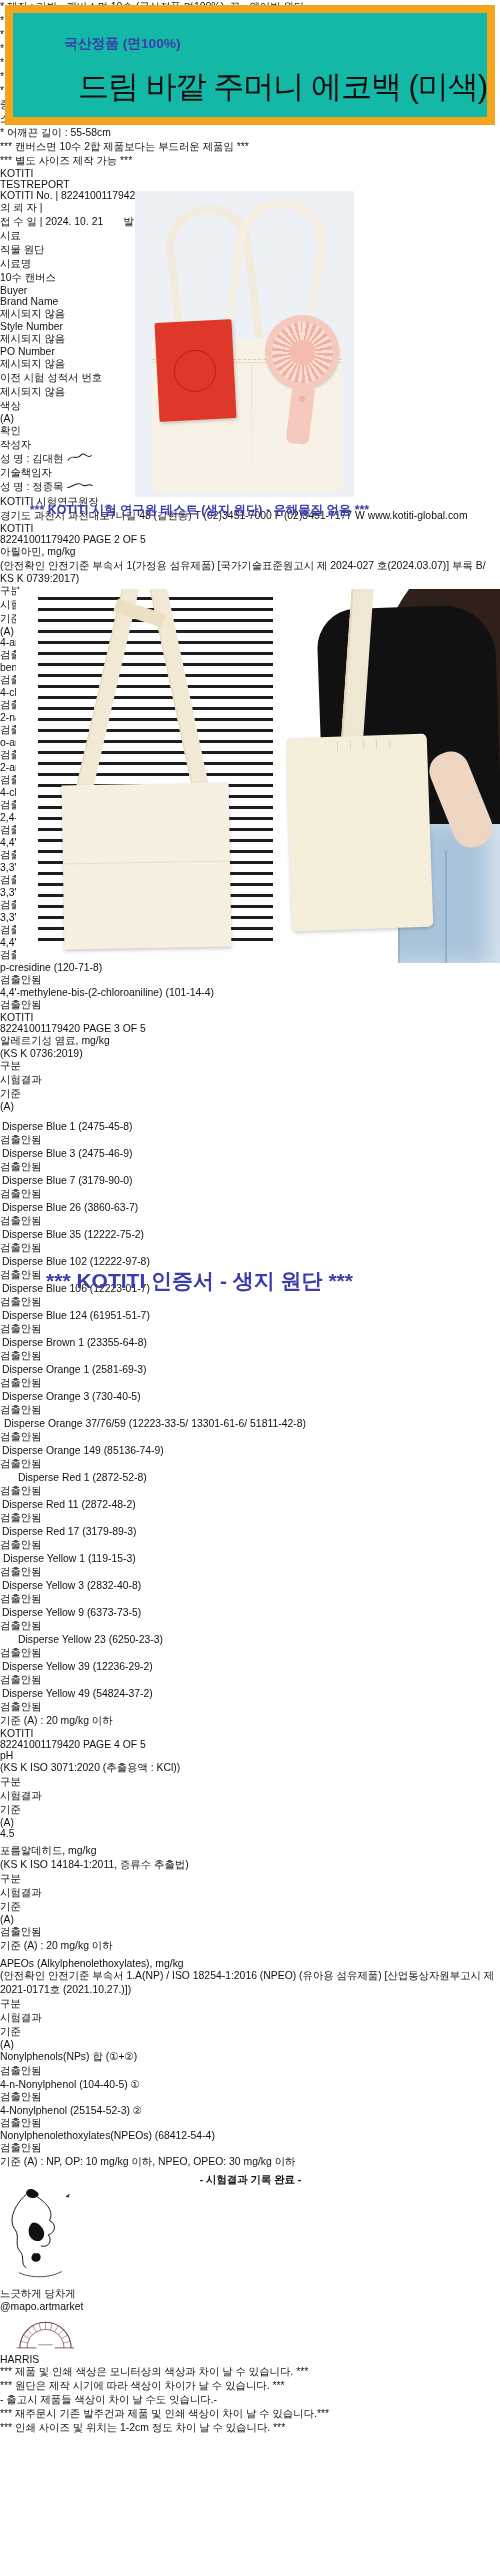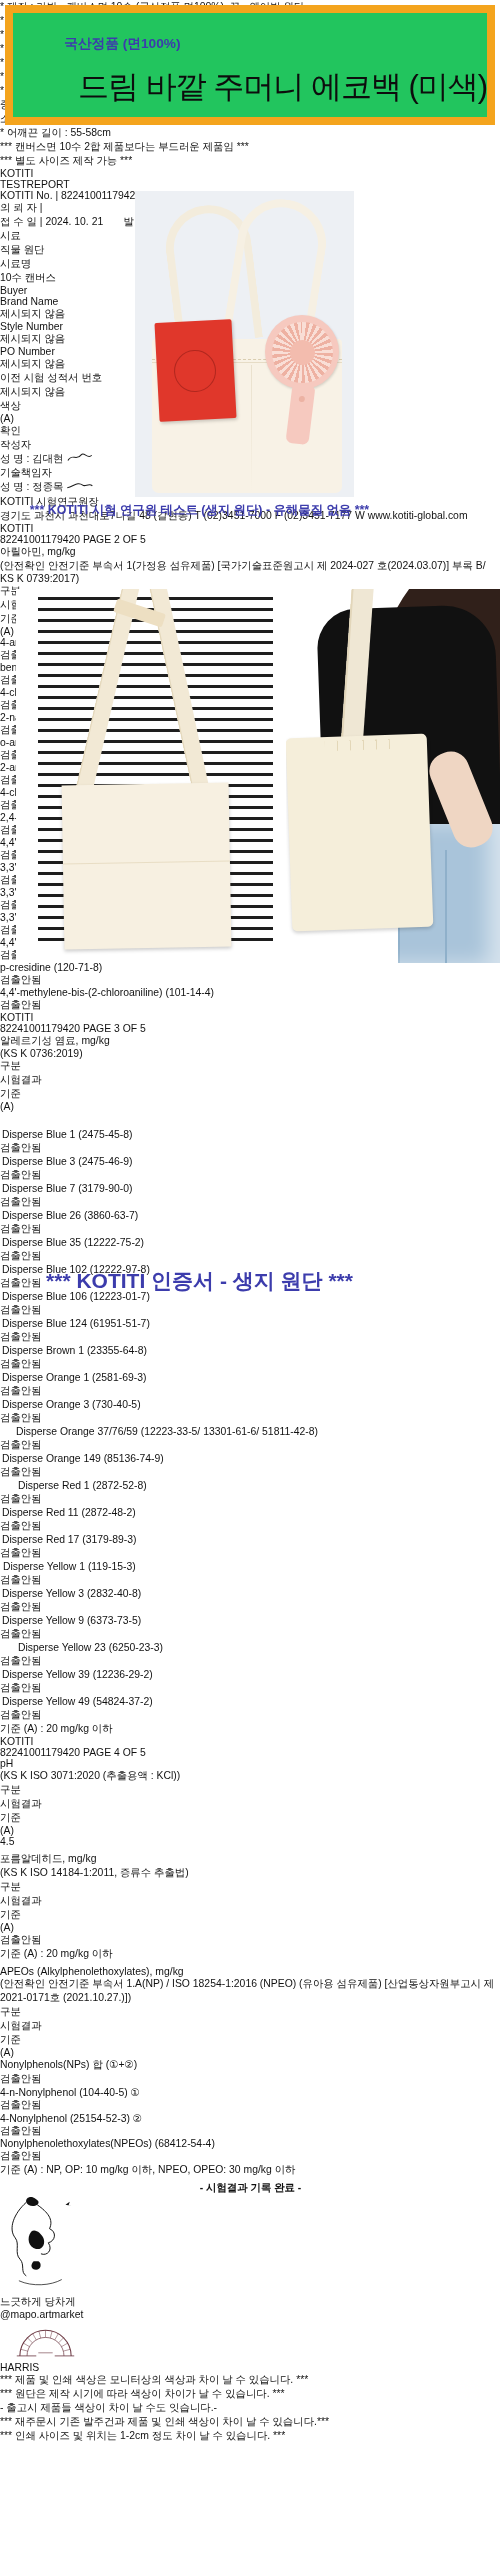--- a/index.html
+++ b/index.html
@@ -1,21 +1,21 @@
 <!DOCTYPE html>
 <html style="font-size:10.4px"><head>
 <meta charset="utf-8">
 <style>
   html,body{margin:0;padding:0;background:#ffffff;}
   #page{position:relative;width:501px;height:2576px;background:#fff;overflow:hidden;
         font-family:"Liberation Sans","DejaVu Sans",sans-serif;color:#111;}
 
   
   .header-frame{position:absolute;left:5.2px;top:5.2px;width:490px;height:120px;
-    border:8.5px solid #F4A41D;background:#22c55e;box-sizing:border-box;}
+    border:8.5px solid #F4A41D;background:#14b8a6;box-sizing:border-box;}
   .header-badge{position:absolute;left:51px;top:21.5px;font-size:13.7px;font-weight:bold;color:#3C3CAC;}
   .header-title{position:absolute;left:0;right:0;top:53px;text-align:right;
     font-size:31px;font-weight:400;letter-spacing:-1px;color:#0d0d0d;}
 
   
   .photo1{position:absolute;left:135px;top:191px;width:219px;height:306px;background:#edf0f4;overflow:hidden;}
   .loop{position:absolute;border:8.5px solid #f3ecdc;border-bottom:none;border-radius:46px 46px 0 0;}
   .loop1{left:34px;top:14.3px;width:70px;height:130px;transform:rotate(-7deg);}
   .loop2{left:98px;top:7.8px;width:73px;height:133px;transform:rotate(9deg);border-color:#f6f0e3;}
   .p1-bag{position:absolute;left:17px;top:148px;width:190px;height:154px;background:#f8f2e6;border-radius:3.9px 3.9px 6.5px 6.5px;}
@@ -476,21 +476,21 @@
           <div class="ccell cname">구분</div>
           <div class="ccell cres">시험결과</div>
           <div class="ccell cstd">기준</div>
         </div>
         <div class="crow cgroup">
           <div class="ccell cname" style="border-right:none;font-weight:normal"></div>
           <div class="ccell cres">(A)</div>
           <div class="ccell cstd"></div>
         </div>
       </div>
-      <div class="ctable" style="margin-top:16px">
+      <div class="ctable" style="margin-top:8px">
 
           <div class="crow">
             <div class="ccell cname" style="padding:1px 2px">Disperse Blue 1 (2475-45-8)</div>
             <div class="ccell cres">검출안됨</div>
             <div class="ccell cstd"></div>
           </div>
 
           <div class="crow">
             <div class="ccell cname" style="padding:1px 2px">Disperse Blue 3 (2475-46-9)</div>
             <div class="ccell cres">검출안됨</div>
@@ -545,21 +545,21 @@
             <div class="ccell cstd"></div>
           </div>
 
           <div class="crow">
             <div class="ccell cname" style="padding:1px 2px">Disperse Orange 3 (730-40-5)</div>
             <div class="ccell cres">검출안됨</div>
             <div class="ccell cstd"></div>
           </div>
 
           <div class="crow">
-            <div class="ccell cname" style="padding:1px 16px">Disperse Orange 37/76/59 (12223-33-5/ 13301-61-6/ 51811-42-8)</div>
+            <div class="ccell cname" style="padding:1px 4px">Disperse Orange 37/76/59 (12223-33-5/ 13301-61-6/ 51811-42-8)</div>
             <div class="ccell cres">검출안됨</div>
             <div class="ccell cstd"></div>
           </div>
 
           <div class="crow">
             <div class="ccell cname" style="padding:1px 2px">Disperse Orange 149 (85136-74-9)</div>
             <div class="ccell cres">검출안됨</div>
             <div class="ccell cstd"></div>
           </div>
 

